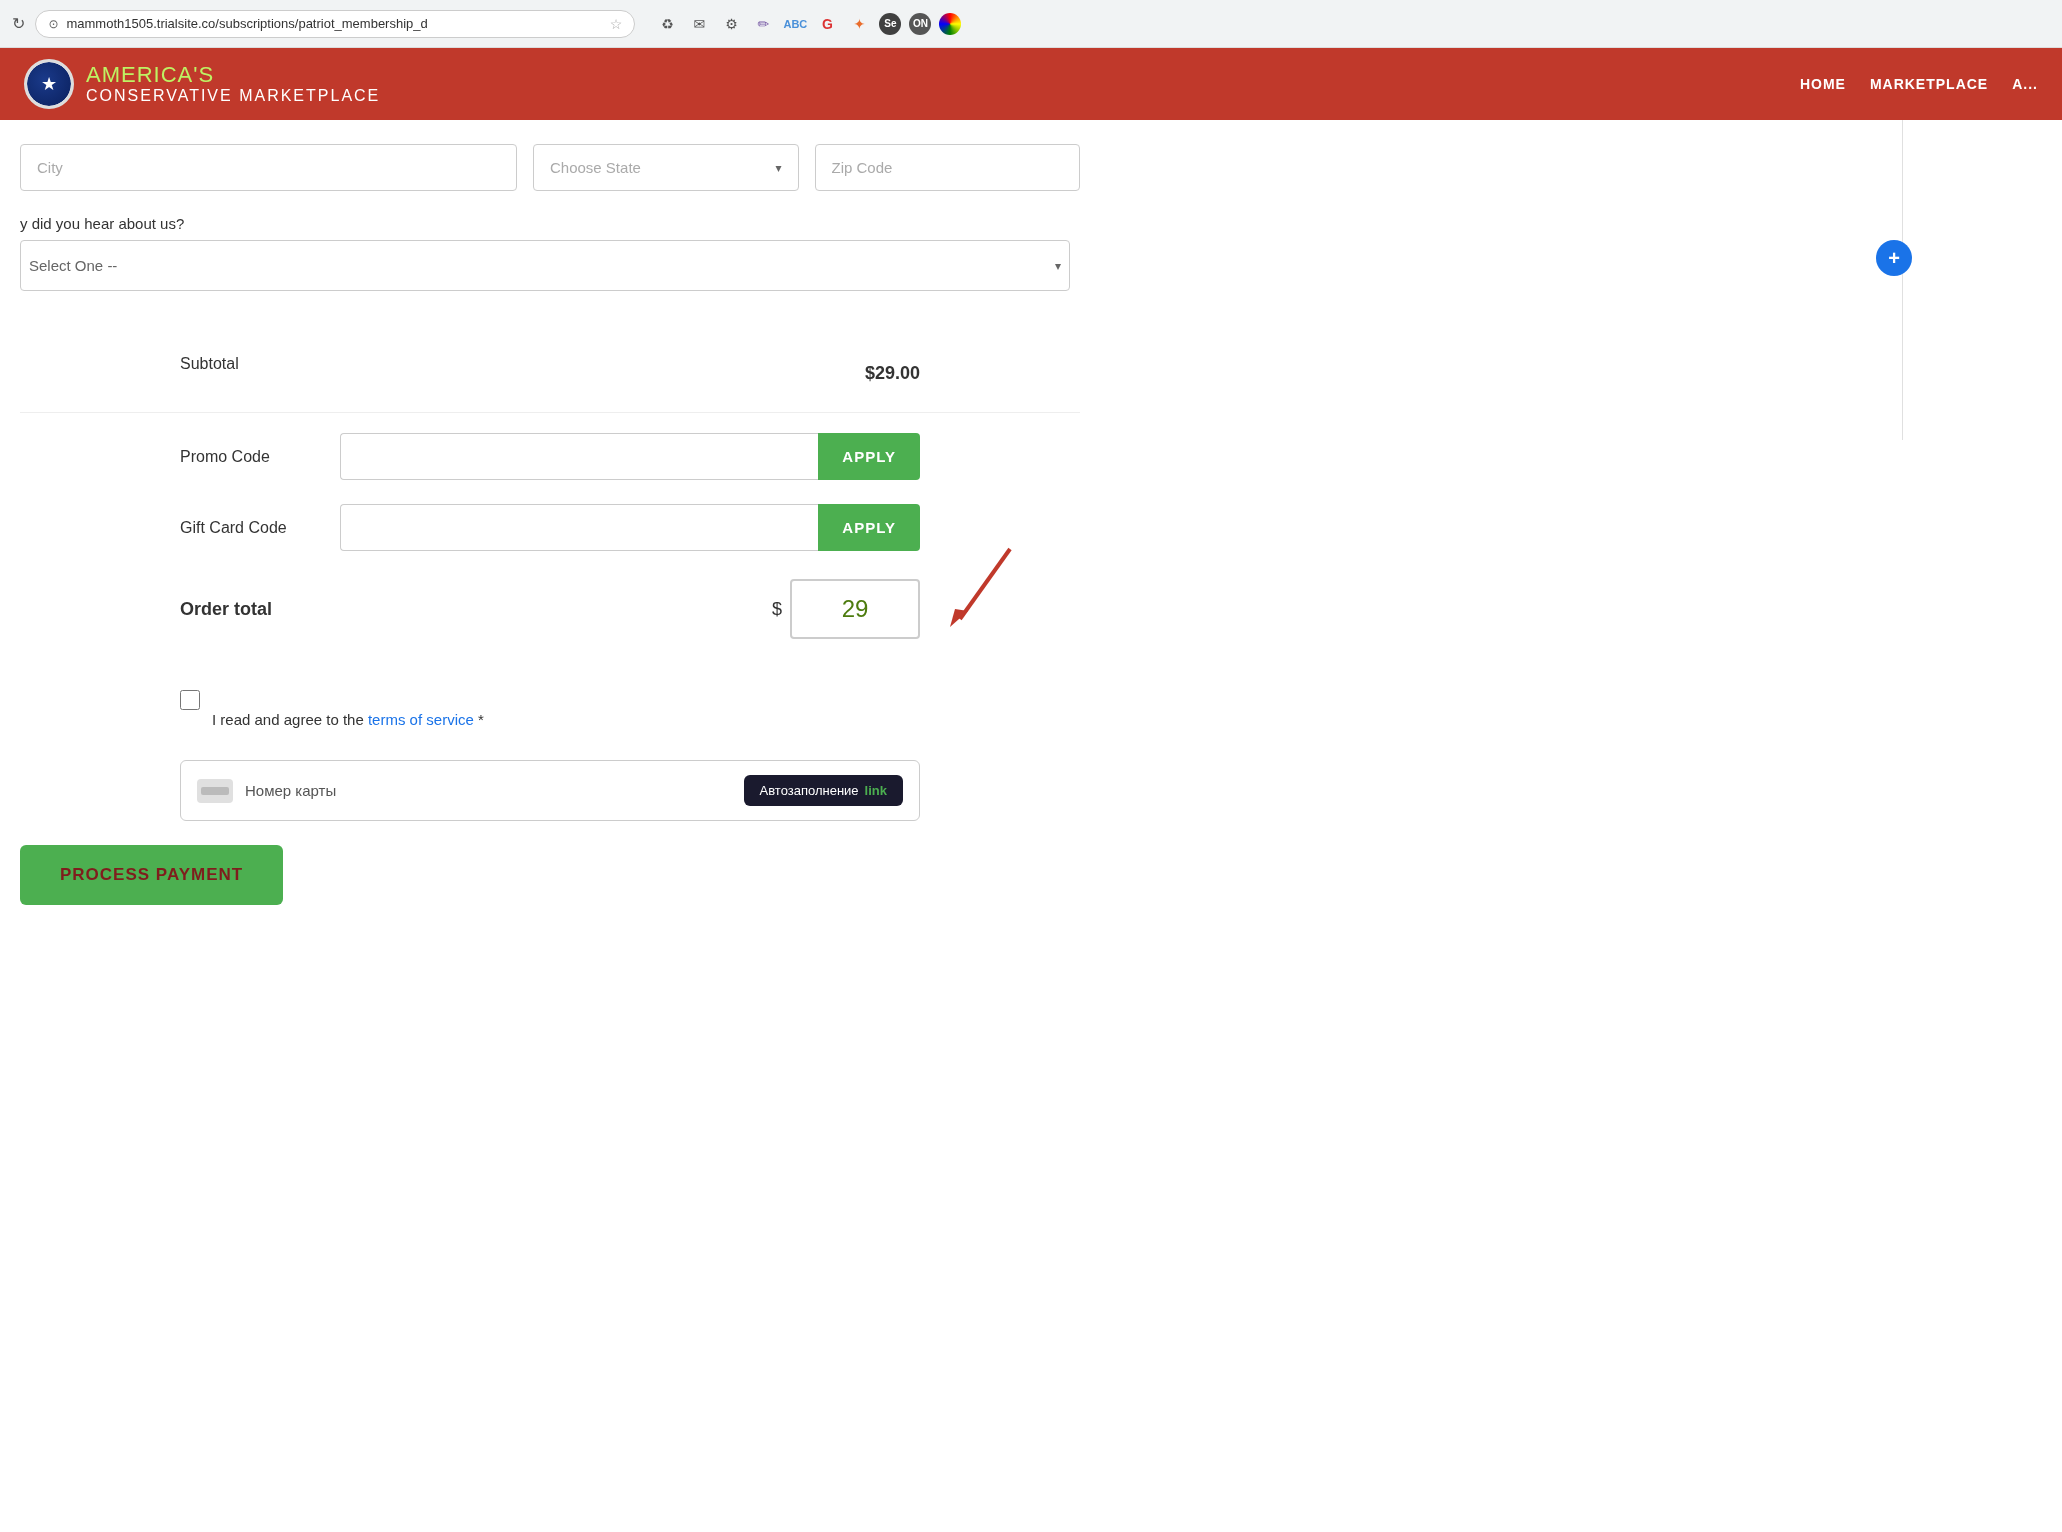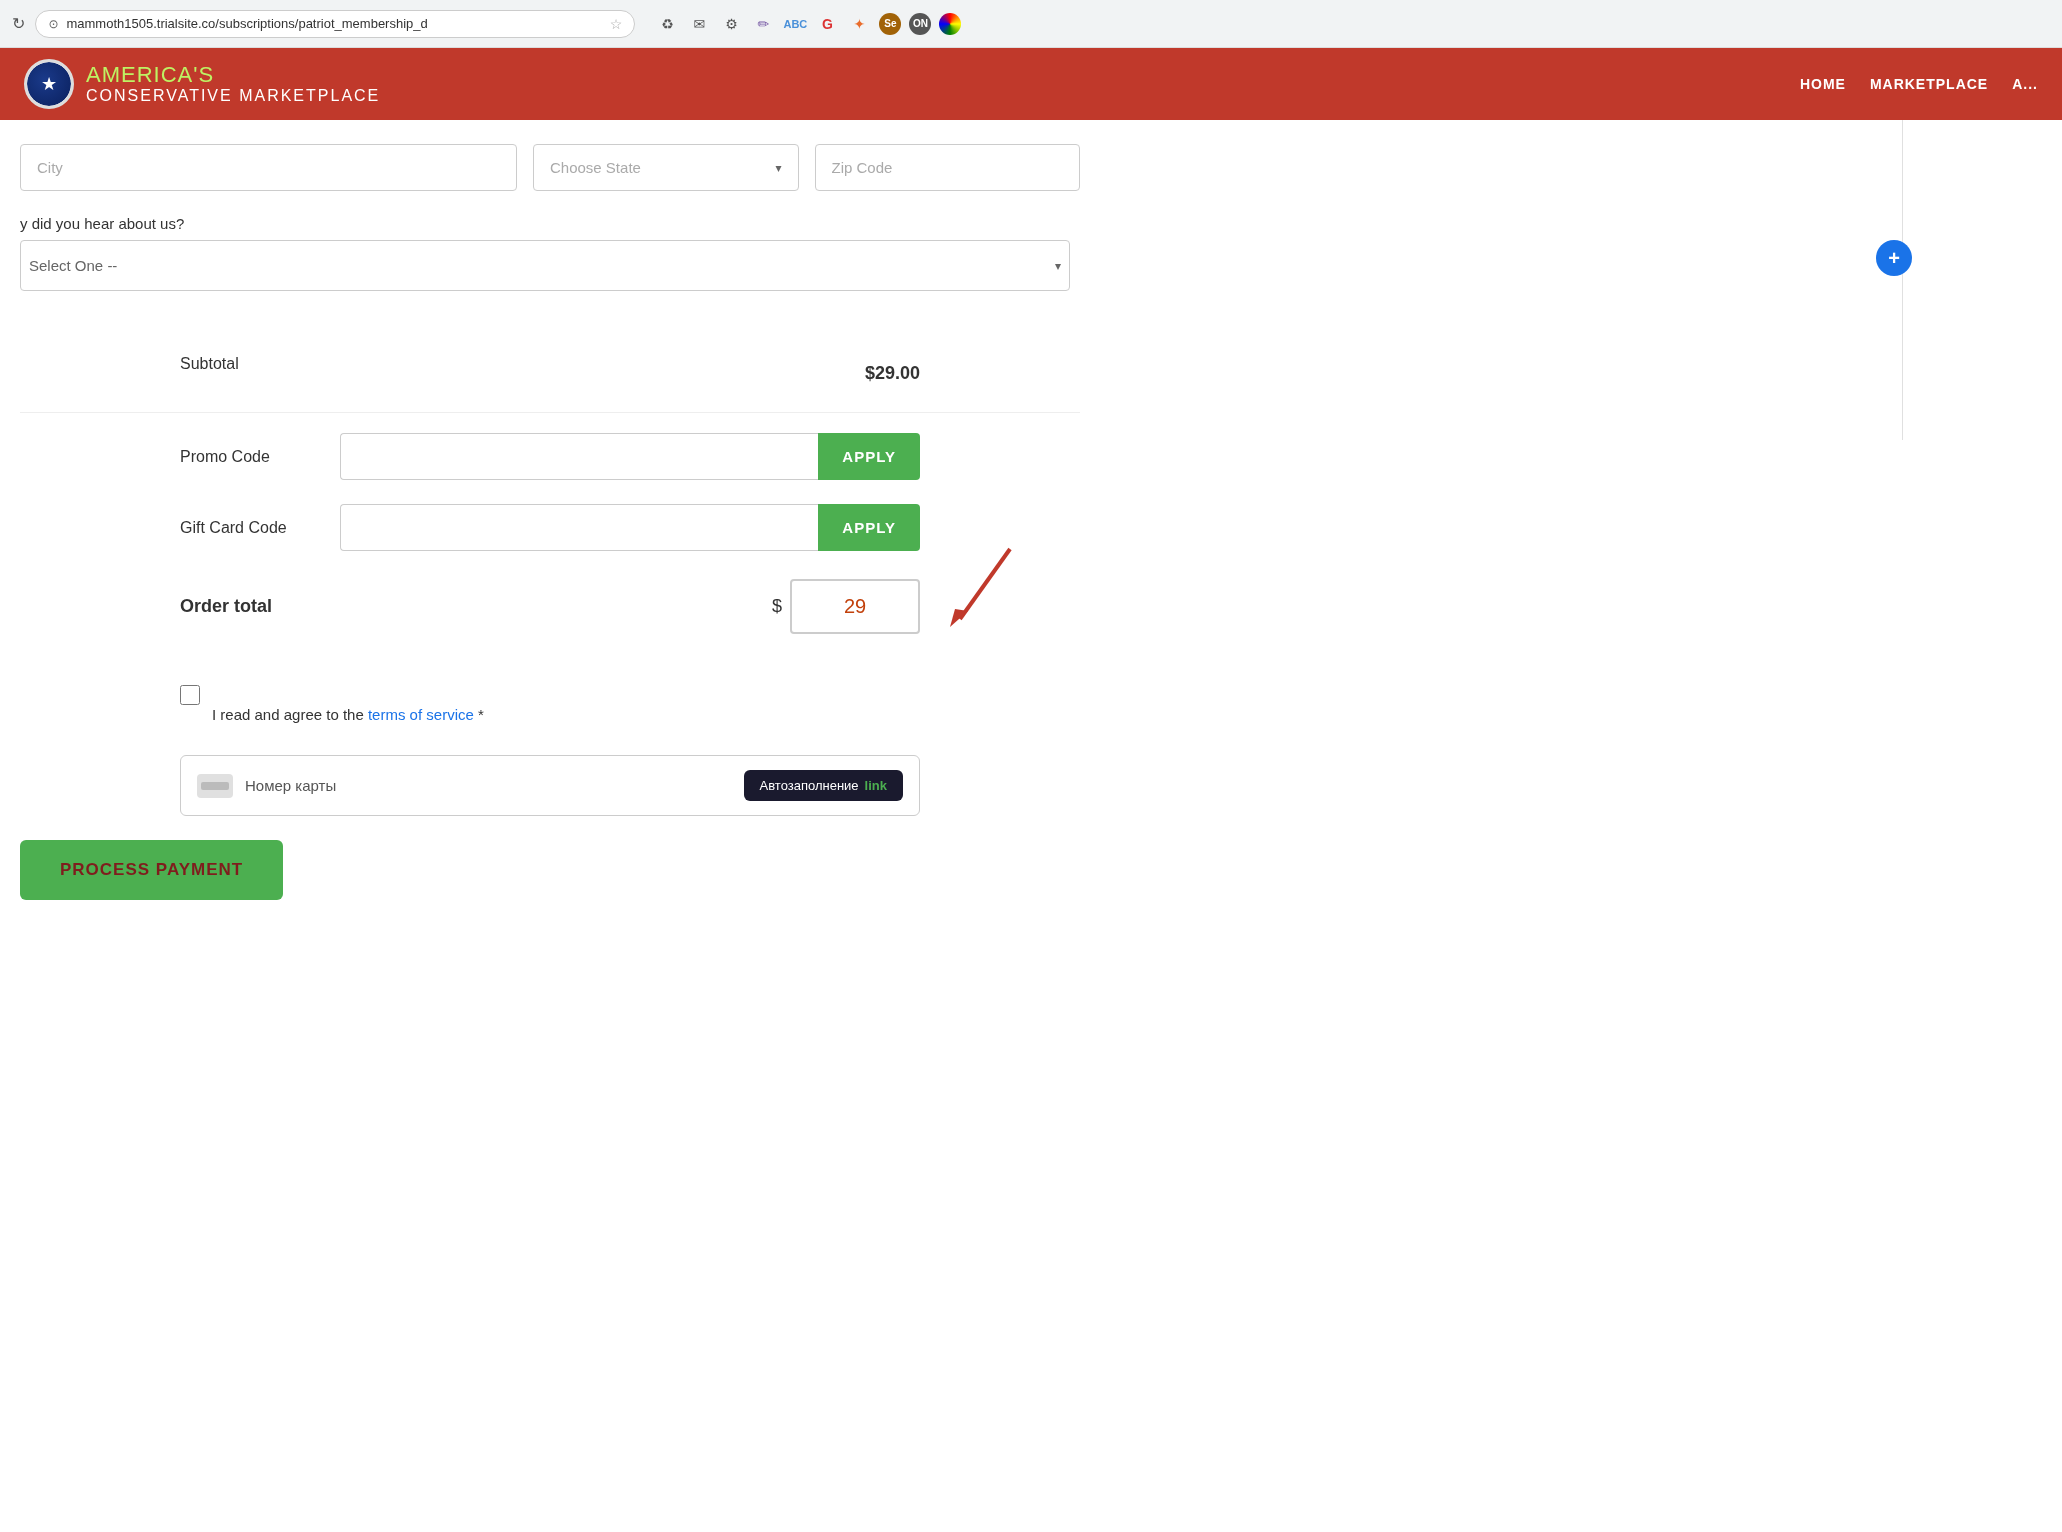--- a/index.html
+++ b/index.html
@@ -321,23 +321,23 @@
       position: relative;
     }
     .dollar-sign {
       font-size: 18px;
       color: #333;
     }
     .order-total-input {
       border: 2px solid #ccc;
       border-radius: 4px;
       padding: 14px 28px;
-      font-size: 20px;
+      font-size: 24px;
       font-weight: 500;
-      color: #c2410c;
+      color: #4d7c0f;
       width: 130px;
       outline: none;
       text-align: center;
     }
 
     
     .arrow-container {
       position: absolute;
       right: -100px;
       top: -40px;
@@ -460,21 +460,21 @@
     <span class="address-bar-star">☆</span>
   </div>
   <div class="browser-icons">
     <div class="browser-icon">♻</div>
     <div class="browser-icon">✉</div>
     <div class="browser-icon">⚙</div>
     <div class="browser-icon" style="color:#7b5ea7;">✏</div>
     <div class="browser-icon" style="color:#4a90d9; font-weight:bold; font-size:11px;">ABC</div>
     <div class="browser-icon" style="color:#dc3232; font-weight:bold;">G</div>
     <div class="browser-icon" style="color:#e96c2b;">✦</div>
-    <div class="ext-icon" style="background:#a16207; color:#fff; font-size:10px;">Se</div>
+    <div class="ext-icon" style="background:#404040; color:#fff; font-size:10px;">Se</div>
     <div class="ext-icon" style="background:#555; color:#fff; font-size:10px;">ON</div>
     <div class="ext-icon" style="background: conic-gradient(red, yellow, green, blue, red); border-radius:50;"></div>
   </div>
 </div>
 
 <div class="site-header">
   <div class="logo-area">
     <div class="logo-circle">
       <div class="logo-inner">
         <span class="logo-star">★</span>

